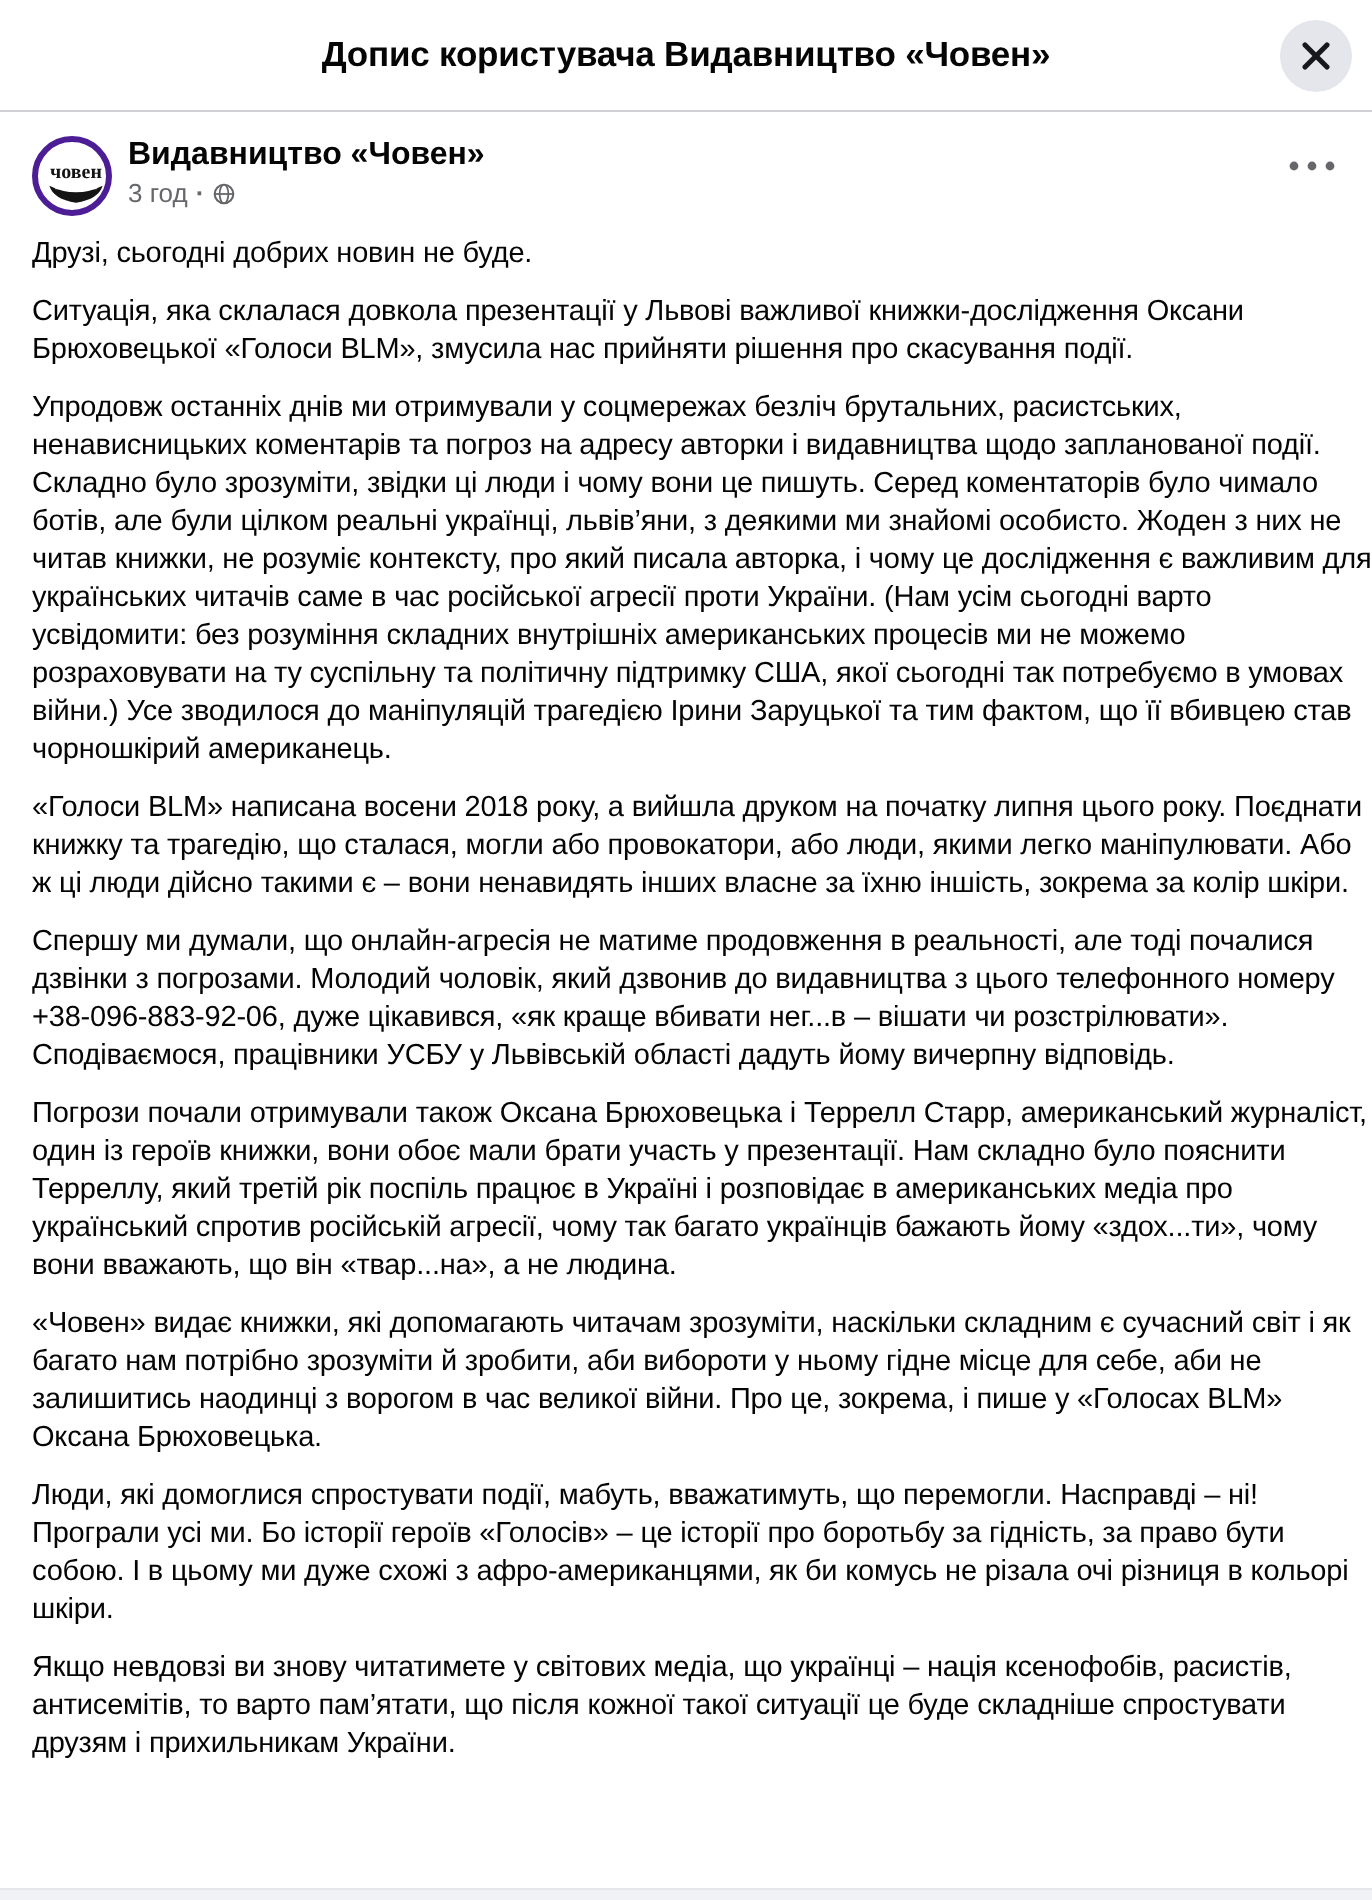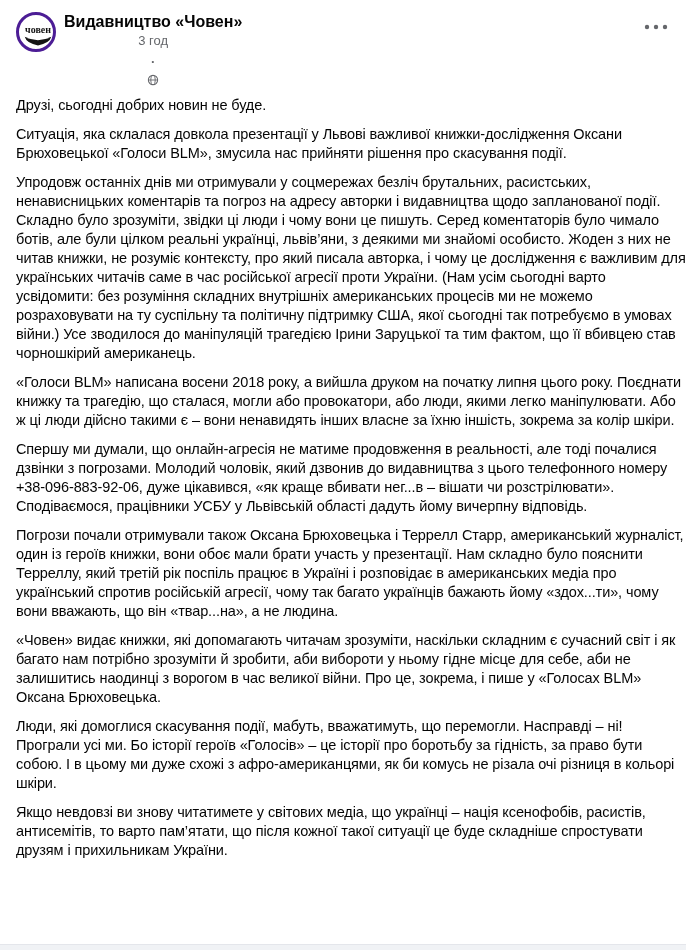--- a/index.html
+++ b/index.html
@@ -78,21 +78,20 @@
     color: #050505;
     line-height: 20px;
   }
   .post-meta {
     display: flex;
     align-items: center;
     gap: 4px;
     font-size: 13px;
     color: #65676b;
     line-height: 17px;
-    flex-direction: column;
   }
   .post-meta .sep { font-weight: 700; }
   .menu-btn {
     margin-left: auto;
     background: none;
     border: none;
     padding: 6px 2px;
     cursor: pointer;
     display: flex;
     align-items: center;
@@ -117,20 +116,31 @@
     height: 5px;
     background: #f0f2f5;
     border-top: 1px solid #e4e6eb;
   }
 </style>
 </head>
 <body>
 
 <div class="dialog">
 
+  <header class="dialog-header">
+    <h1 class="dialog-title">Допис користувача Видавництво «Човен»</h1>
+    <button class="close-btn">
+      <span>
+        <svg width="18" height="18" viewBox="0 0 18 18">
+          <line x1="3.5" y1="3.5" x2="14.5" y2="14.5" stroke="#15181c" stroke-width="2.6" stroke-linecap="round"></line>
+          <line x1="14.5" y1="3.5" x2="3.5" y2="14.5" stroke="#15181c" stroke-width="2.6" stroke-linecap="round"></line>
+        </svg>
+      </span>
+    </button>
+  </header>
 
   <div class="post">
 
     <div class="post-header">
       <div class="avatar">
         <svg width="38" height="38" viewBox="0 0 40 40">
           <text x="20" y="19" text-anchor="middle" font-family="Liberation Serif, DejaVu Serif, serif" font-size="10.5" font-weight="700" fill="#141414">човен</text>
           <path d="M6 23 Q20 30 34 23 Q32 30 20 32 Q8 30 6 23 Z" fill="#141414"></path>
           <path d="M9 24.5 L31 24.5" stroke="#ffffff" stroke-width="0.8" opacity="0.6"></path>
         </svg>
@@ -161,21 +171,21 @@
     </div>
 
     <div class="post-body">
       <p>Друзі, сьогодні добрих новин не буде.</p>
       <p>Ситуація, яка склалася довкола презентації у Львові важливої книжки-дослідження Оксани Брюховецької «Голоси BLM», змусила нас прийняти рішення про скасування події.</p>
       <p>Упродовж останніх днів ми отримували у соцмережах безліч брутальних, расистських, ненависницьких коментарів та погроз на адресу авторки і видавництва щодо запланованої події. Складно було зрозуміти, звідки ці люди і чому вони це пишуть. Серед коментаторів було чимало ботів, але були цілком реальні українці, львів’яни, з деякими ми знайомі особисто. Жоден з них не читав книжки, не розуміє контексту, про який писала авторка, і чому це дослідження є важливим для українських читачів саме в час російської агресії проти України. (Нам усім сьогодні варто усвідомити: без розуміння складних внутрішніх американських процесів ми не можемо розраховувати на ту суспільну та політичну підтримку США, якої сьогодні так потребуємо в умовах війни.) Усе зводилося до маніпуляцій трагедією Ірини Заруцької та тим фактом, що її вбивцею став чорношкірий американець.</p>
       <p>«Голоси BLM» написана восени 2018 року, а вийшла друком на початку липня цього року. Поєднати книжку та трагедію, що сталася, могли або провокатори, або люди, якими легко маніпулювати. Або ж ці люди дійсно такими є – вони ненавидять інших власне за їхню іншість, зокрема за колір шкіри.</p>
       <p>Спершу ми думали, що онлайн-агресія не матиме продовження в реальності, але тоді почалися дзвінки з погрозами. Молодий чоловік, який дзвонив до видавництва з цього телефонного номеру +38-096-883-92-06, дуже цікавився, «як краще вбивати нег...в – вішати чи розстрілювати». Сподіваємося, працівники УСБУ у Львівській області дадуть йому вичерпну відповідь.</p>
       <p>Погрози почали отримували також Оксана Брюховецька і Террелл Старр, американський журналіст, один із героїв книжки, вони обоє мали брати участь у презентації. Нам складно було пояснити Терреллу, який третій рік поспіль працює в Україні і розповідає в американських медіа про український спротив російській агресії, чому так багато українців бажають йому «здох...ти», чому вони вважають, що він «твар...на», а не людина.</p>
       <p>«Човен» видає книжки, які допомагають читачам зрозуміти, наскільки складним є сучасний світ і як багато нам потрібно зрозуміти й зробити, аби вибороти у ньому гідне місце для себе, аби не залишитись наодинці з ворогом в час великої війни. Про це, зокрема, і пише у «Голосах BLM» Оксана Брюховецька.</p>
-      <p>Люди, які домоглися скасування події, мабуть, вважатимуть, що перемогли. Насправді – ні! Програли усі ми. Бо історії героїв «Голосів» – це історії про боротьбу за гідність, за право бути собою. І в цьому ми дуже схожі з афро-американцями, як би комусь не різала очі різниця в кольорі шкіри.</p>
+      <p>Люди, які домоглися спростувати події, мабуть, вважатимуть, що перемогли. Насправді – ні! Програли усі ми. Бо історії героїв «Голосів» – це історії про боротьбу за гідність, за право бути собою. І в цьому ми дуже схожі з афро-американцями, як би комусь не різала очі різниця в кольорі шкіри.</p>
       <p>Якщо невдовзі ви знову читатимете у світових медіа, що українці – нація ксенофобів, расистів, антисемітів, то варто пам’ятати, що після кожної такої ситуації це буде складніше спростувати друзям і прихильникам України.</p>
     </div>
 
   </div>
 
   <div class="bottom-strip"></div>
 
 </div>
 
 </body></html>

